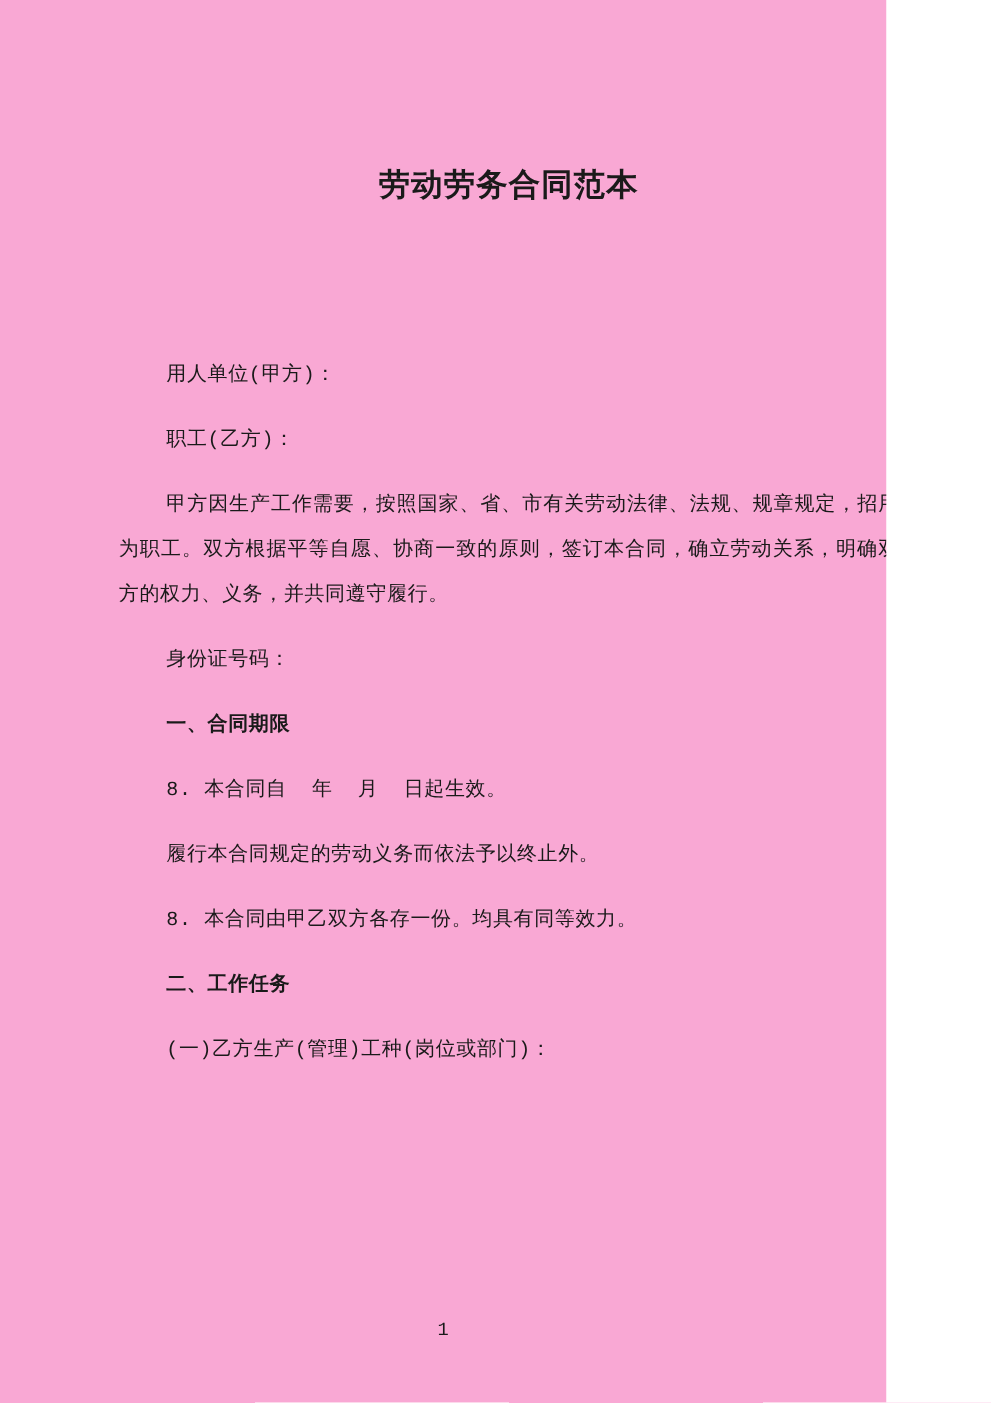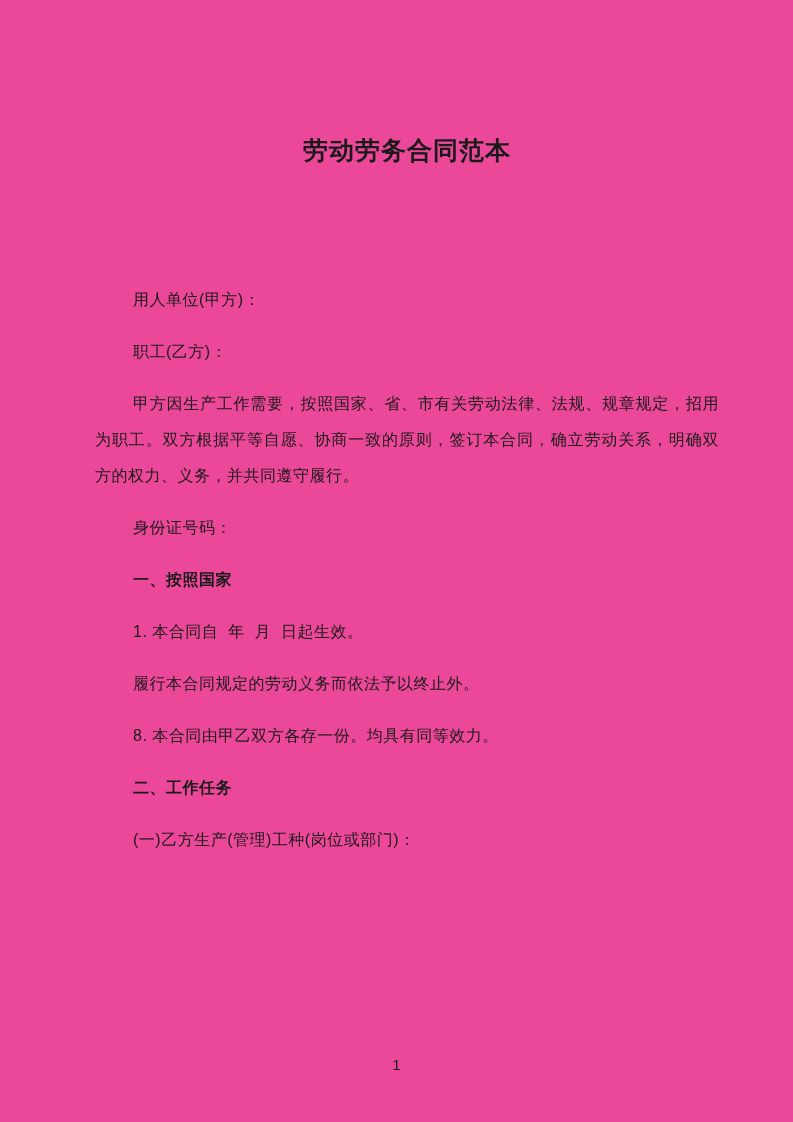--- a/index.html
+++ b/index.html
@@ -2,25 +2,25 @@
 <html><head>
 <meta charset="utf-8">
 <style>
   html, body {
     margin: 0;
     padding: 0;
     background: #ffffff;
   }
   .page {
     position: relative;
-    width: 793px;
+    width: 709px;
     height: 1122px;
-    background: #ec4899;
+    background: #f9a8d4;
     color: #1a1a1a;
-    font-family: Liberation Sans, sans-serif;
+    font-family: Liberation Mono, monospace;
     overflow: hidden;
   }
   .content {
     position: absolute;
     top: 130px;
     left: 95px;
     width: 624px;
     font-size: 16px;
     line-height: 36px;
     letter-spacing: 0.5px;
@@ -72,23 +72,23 @@
     <h1 class="doc-title">劳动劳务合同范本</h1>
 
     <p class="para field">用人单位(甲方)：</p>
 
     <p class="para field">职工(乙方)：</p>
 
     <p class="para intro">甲方因生产工作需要，按照国家、省、市有关劳动法律、法规、规章规定，招用为职工。双方根据平等自愿、协商一致的原则，签订本合同，确立劳动关系，明确双方的权力、义务，并共同遵守履行。</p>
 
     <p class="para field">身份证号码：</p>
 
-    <p class="para heading">一、按照国家</p>
+    <p class="para heading">一、合同期限</p>
 
-    <p class="para clause">1. 本合同自  年  月  日起生效。</p>
+    <p class="para clause">8. 本合同自  年  月  日起生效。</p>
 
 
 
     <p class="para clause">履行本合同规定的劳动义务而依法予以终止外。</p>
 
     <p class="para clause">8. 本合同由甲乙双方各存一份。均具有同等效力。</p>
 
     <p class="para heading">二、工作任务</p>
 
     <p class="para clause">(一)乙方生产(管理)工种(岗位或部门)：</p>

